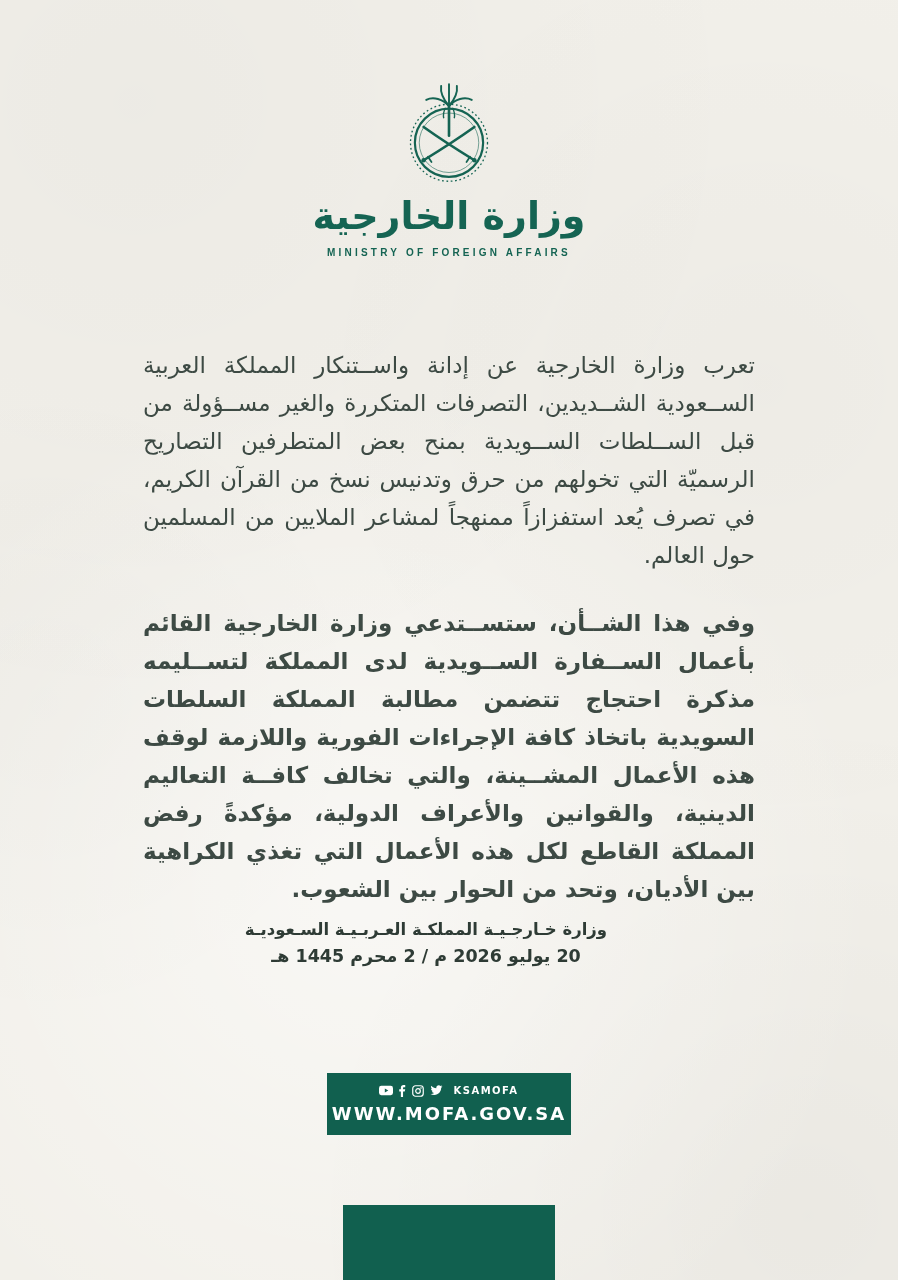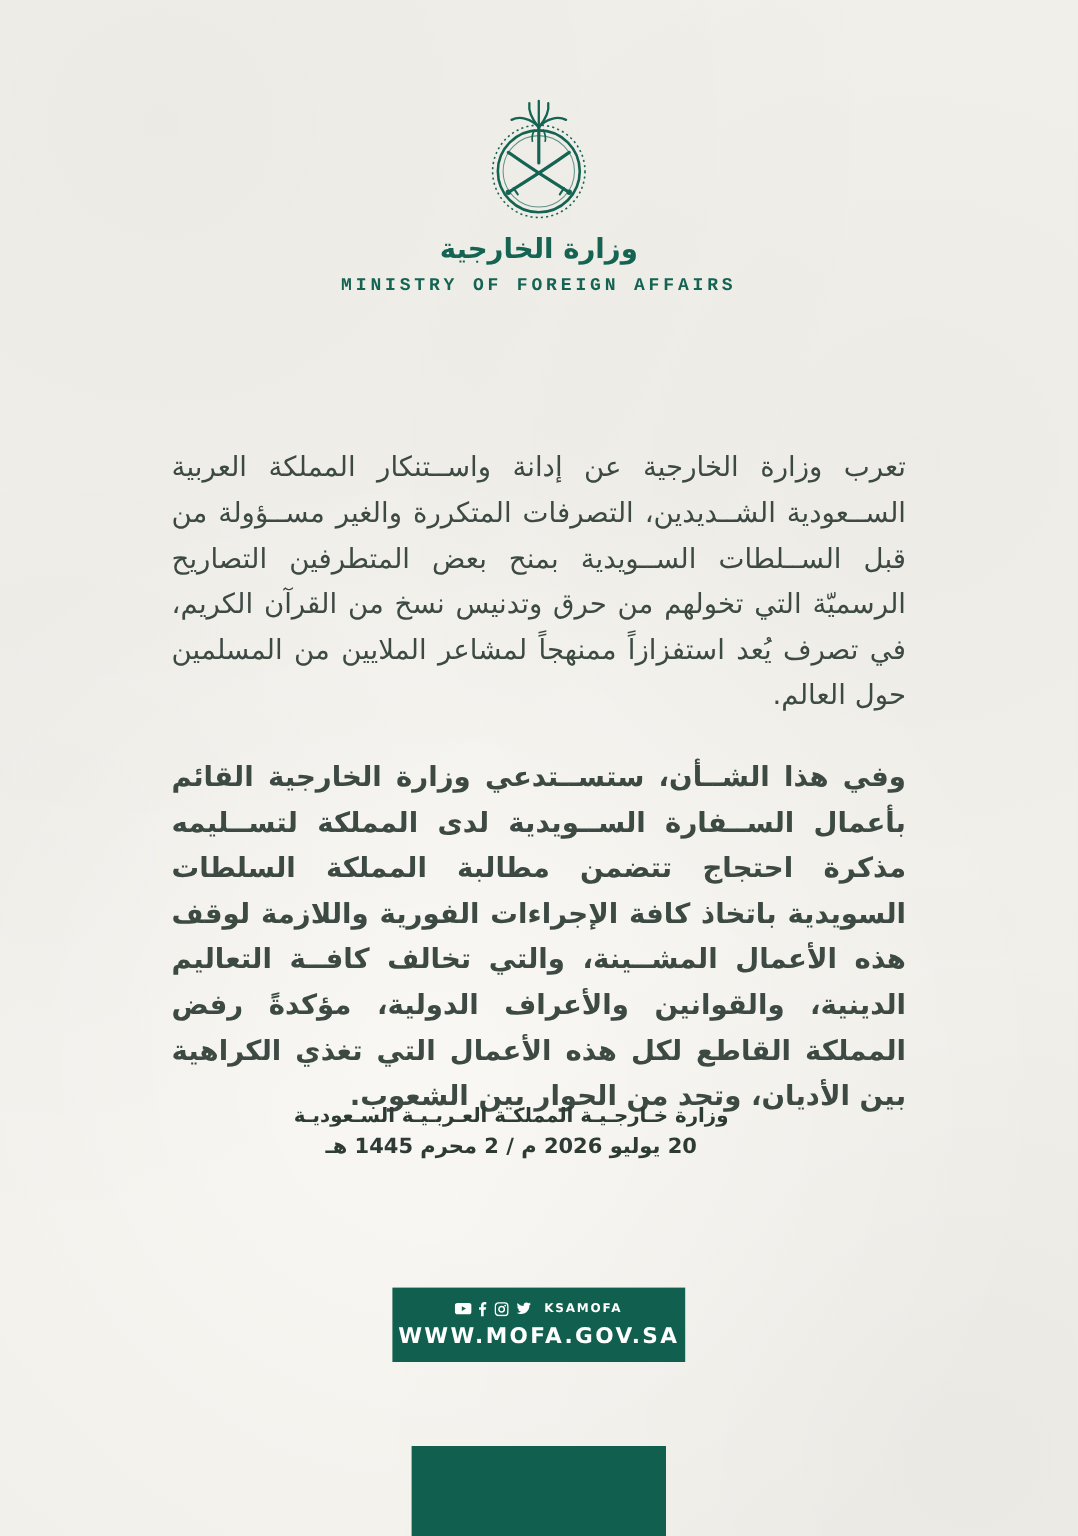--- a/index.html
+++ b/index.html
@@ -27,46 +27,45 @@
     top: 78px;
     left: 50%;
     transform: translateX(-50%);
     text-align: center;
     color: #156453;
     width: 420px;
   }
   .emblem { display: inline-block; }
   .calligraphy {
     direction: rtl;
-    font-size: 23px;
+    font-size: 38px;
     font-weight: bold;
     color: #156453;
     margin-top: 2px;
     line-height: 1.1;
   }
   .ministry-en {
-    font-size: 15px;
+    font-size: 10px;
     letter-spacing: 3.2px;
     font-weight: bold;
     color: #156453;
     margin-top: 9px;
-    font-family: Liberation Mono, monospace;
+    font-family: Liberation Sans, sans-serif;
   }
   
   .statement {
     position: absolute;
     top: 346px;
     left: 143px;
     width: 612px;
     direction: rtl;
     text-align: justify;
     color: #3d4a44;
     font-size: 23px;
     line-height: 38px;
-    margin-top: 25px;
   }
   .statement p + p { margin-top: 30px; font-weight: bold; }
   
   .signature {
     position: absolute;
     top: 920px;
     left: 0;
     width: 852px;
     text-align: center;
     direction: rtl;

